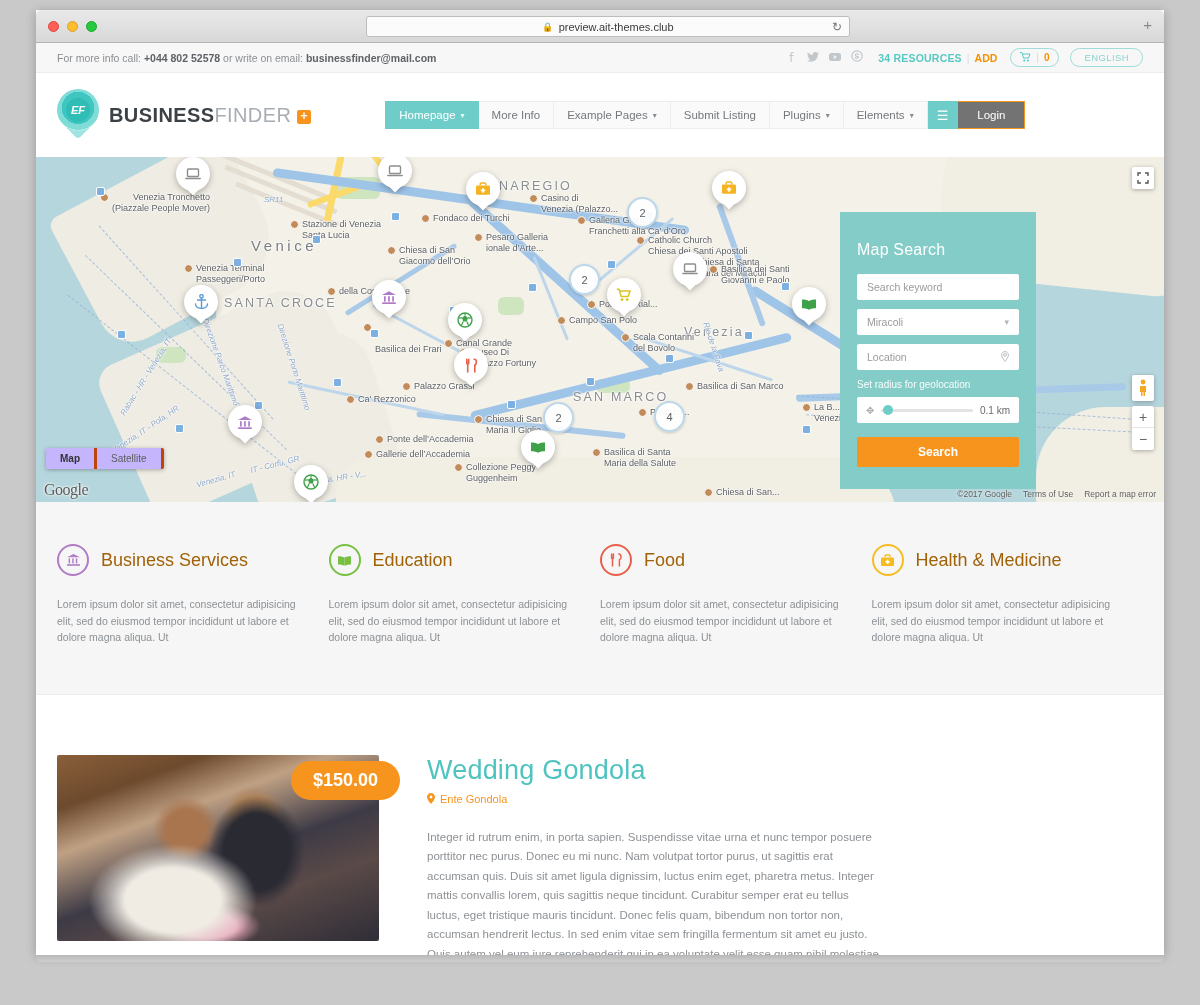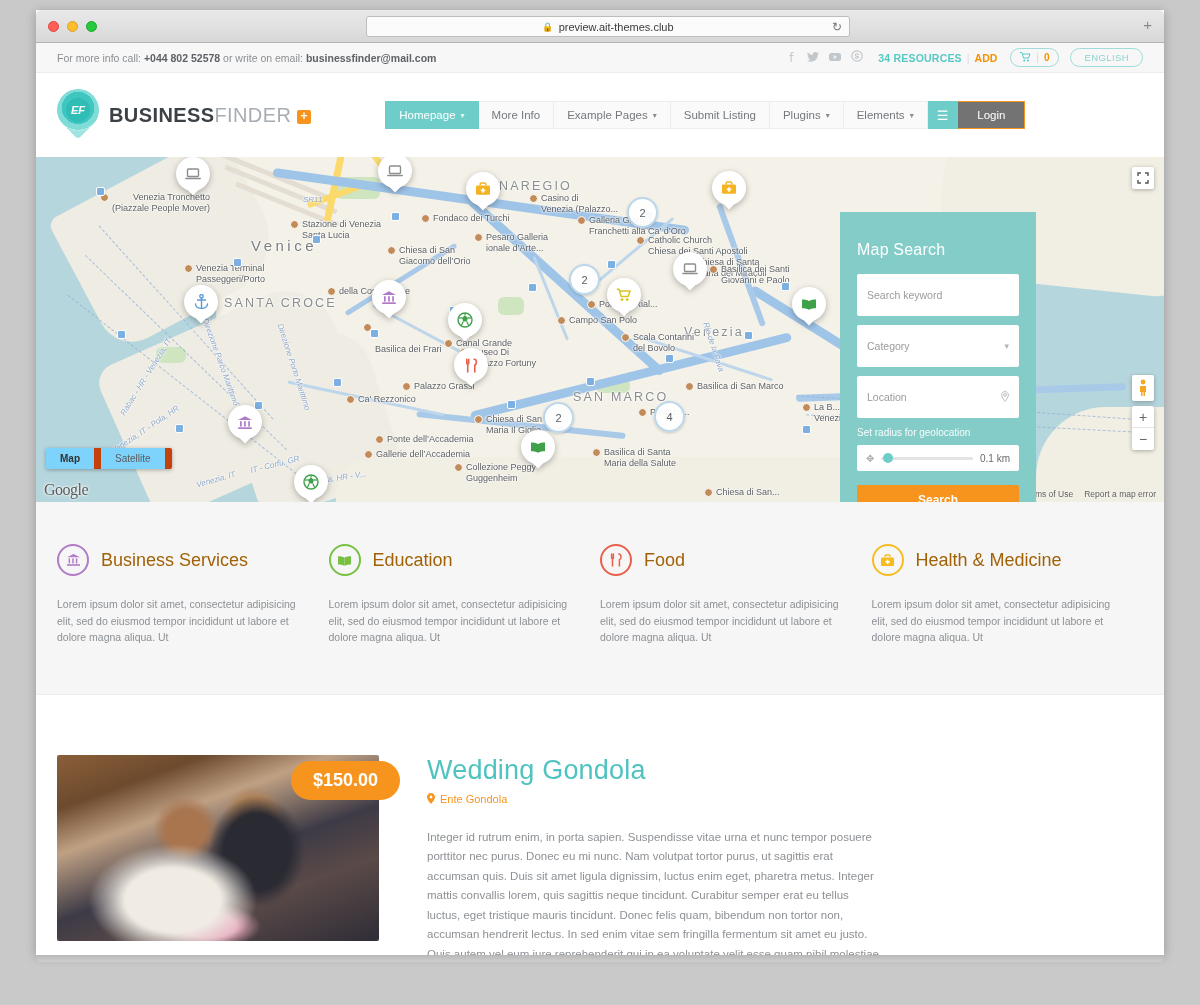--- a/index.html
+++ b/index.html
@@ -219,22 +219,22 @@
     display: flex; align-items: center; justify-content: center;
     font-size: 11px; color: #5c6063; z-index: 6;
     box-shadow: 0 1px 3px rgba(0,0,0,.18);
   }
 
   #map-type-toggle {
     position: absolute; left: 10px; bottom: 33px; display: flex; z-index: 20;
     box-shadow: 0 1px 4px rgba(0,0,0,.3); border-radius: 2px; overflow: hidden;
   }
   #map-type-toggle div {
-    background: #7dd3fc; font-size: 10px; color: #5c5c5c;
-    padding: 5px 14px; border-right: 7px solid #c2410c;
+    background: #c4b5fd; font-size: 10px; color: #5c5c5c;
+    padding: 5px 14px; border-right: 3px solid #c2410c;
   }
   #map-type-toggle div.sel { font-weight: bold; color: #333; }
   #google-logo {
     position: absolute; left: 8px; bottom: 3px; z-index: 20;
     font-size: 16px; color: #5b5b5b; font-family: "Liberation Serif", serif;
     text-shadow: 0 0 3px #fff, 0 0 3px #fff; letter-spacing: -.5px;
   }
   #map-attrib {
     position: absolute; right: 8px; bottom: 3px; z-index: 20;
     font-size: 8.5px; color: #5e5e5e; display: flex; gap: 11px;
@@ -266,21 +266,21 @@
   #map-search {
     position: absolute; right: 128px; top: 55px; width: 196px;
     background: #83ccc8; padding: 19px 17px 22px; z-index: 30;
   }
   #map-search h3 {
     color: #fff; font-size: 16px; font-weight: normal; margin-bottom: 15px;
     letter-spacing: .2px;
     margin-top: 10px;
   }
   .ms-field {
-    height: 42px; background: #fff; border-radius: 2px; margin-bottom: 9px;
+    height: 26px; background: #fff; border-radius: 2px; margin-bottom: 9px;
     display: flex; align-items: center; padding: 0 10px;
     font-size: 10.5px; color: #9b9b9b; position: relative;
   }
   .ms-field .fico {
     position: absolute; right: 10px; font-size: 9px; color: #b4b4b4;
   }
   .ms-label { color: #fff; font-size: 10px; margin: 9px 0 7px; opacity: .95; }
   #ms-slider-row {
     height: 26px; background: #fff; border-radius: 2px;
     display: flex; align-items: center; padding: 0 9px; gap: 7px;
@@ -563,21 +563,21 @@
           <div class="poi-dot" style="left: 766px; top: 246px;"></div>
           <div class="maplabel water" style="left: 66px; top: 215px; transform: rotate(-58deg);">Rabac - HR - Venezia, IT</div>
           <div class="maplabel water" style="left: 70px; top: 268px; transform: rotate(-34deg);">Venezia, IT - Pola, HR</div>
           <div class="maplabel water" style="left: 160px; top: 318px; transform: rotate(-16deg);">Venezia, IT</div>
           <div class="maplabel water" style="left: 214px; top: 303px; transform: rotate(-14deg);">IT - Corfu, GR</div>
           <div class="maplabel water" style="left: 280px; top: 316px; transform: rotate(-8deg);">Pola, HR - V...</div>
           <div class="maplabel water" style="left: 138px; top: 200px; transform: rotate(70deg);">Direzione Parco Marittimo</div>
           <div class="maplabel water" style="left: 212px; top: 205px; transform: rotate(72deg);">Direzione Porto Marittimo</div>
           <div class="maplabel water" style="left: 810px; top: 265px; transform: rotate(-8deg);">Venezia, IT - Pola, HR</div>
           <div class="maplabel water" style="left: 651px; top: 185px; transform: rotate(72deg);">Rio de la Fava</div>
-          <div class="maplabel water" style="left: 228px; top: 38px; transform: rotate(0deg); margin-left: 39px;">SR11</div>
+          <div class="maplabel water" style="left: 228px; top: 38px; transform: rotate(0deg);">SR11</div>
           <div class="poi-dot sq" style="left: 60px; top: 30px;"></div>
           <div class="poi-dot sq" style="left: 197px; top: 101px;"></div>
           <div class="poi-dot sq" style="left: 334px; top: 172px;"></div>
           <div class="poi-dot sq" style="left: 471px; top: 243px;"></div>
           <div class="poi-dot sq" style="left: 608px; top: 54px;"></div>
           <div class="poi-dot sq" style="left: 745px; top: 125px;"></div>
           <div class="poi-dot sq" style="left: 882px; top: 196px;"></div>
           <div class="poi-dot sq" style="left: 139px; top: 267px;"></div>
           <div class="poi-dot sq" style="left: 276px; top: 78px;"></div>
           <div class="poi-dot sq" style="left: 413px; top: 149px;"></div>
@@ -741,21 +741,21 @@
           <div class="cluster" style="left: 507px; top: 245px;">2</div>
           <div class="cluster" style="left: 618px; top: 244px;">4</div>
         </div>
 
       <div id="map-search">
         <h3>Map Search</h3>
         <div class="ms-field">
           <span>Search keyword</span>
         </div>
         <div class="ms-field">
-          <span>Category</span>
+          <span>Miracoli</span>
           <span class="fico">▾</span>
         </div>
         <div class="ms-field">
           <span>Location</span>
           <span class="fico">
             <svg width="8" height="11" viewBox="0 0 8 11">
                 <path d="M4 .6C2.1.6.6 2.1.6 4c0 2.3 3.4 6.4 3.4 6.4S7.4 6.3 7.4 4C7.4 2.1 5.9.6 4 .6zm0 4.7a1.4 1.4 0 1 1 0-2.8 1.4 1.4 0 0 1 0 2.8z" fill="none" stroke="#b4b4b4" stroke-width=".9"></path>
               </svg>
           </span>
         </div>

